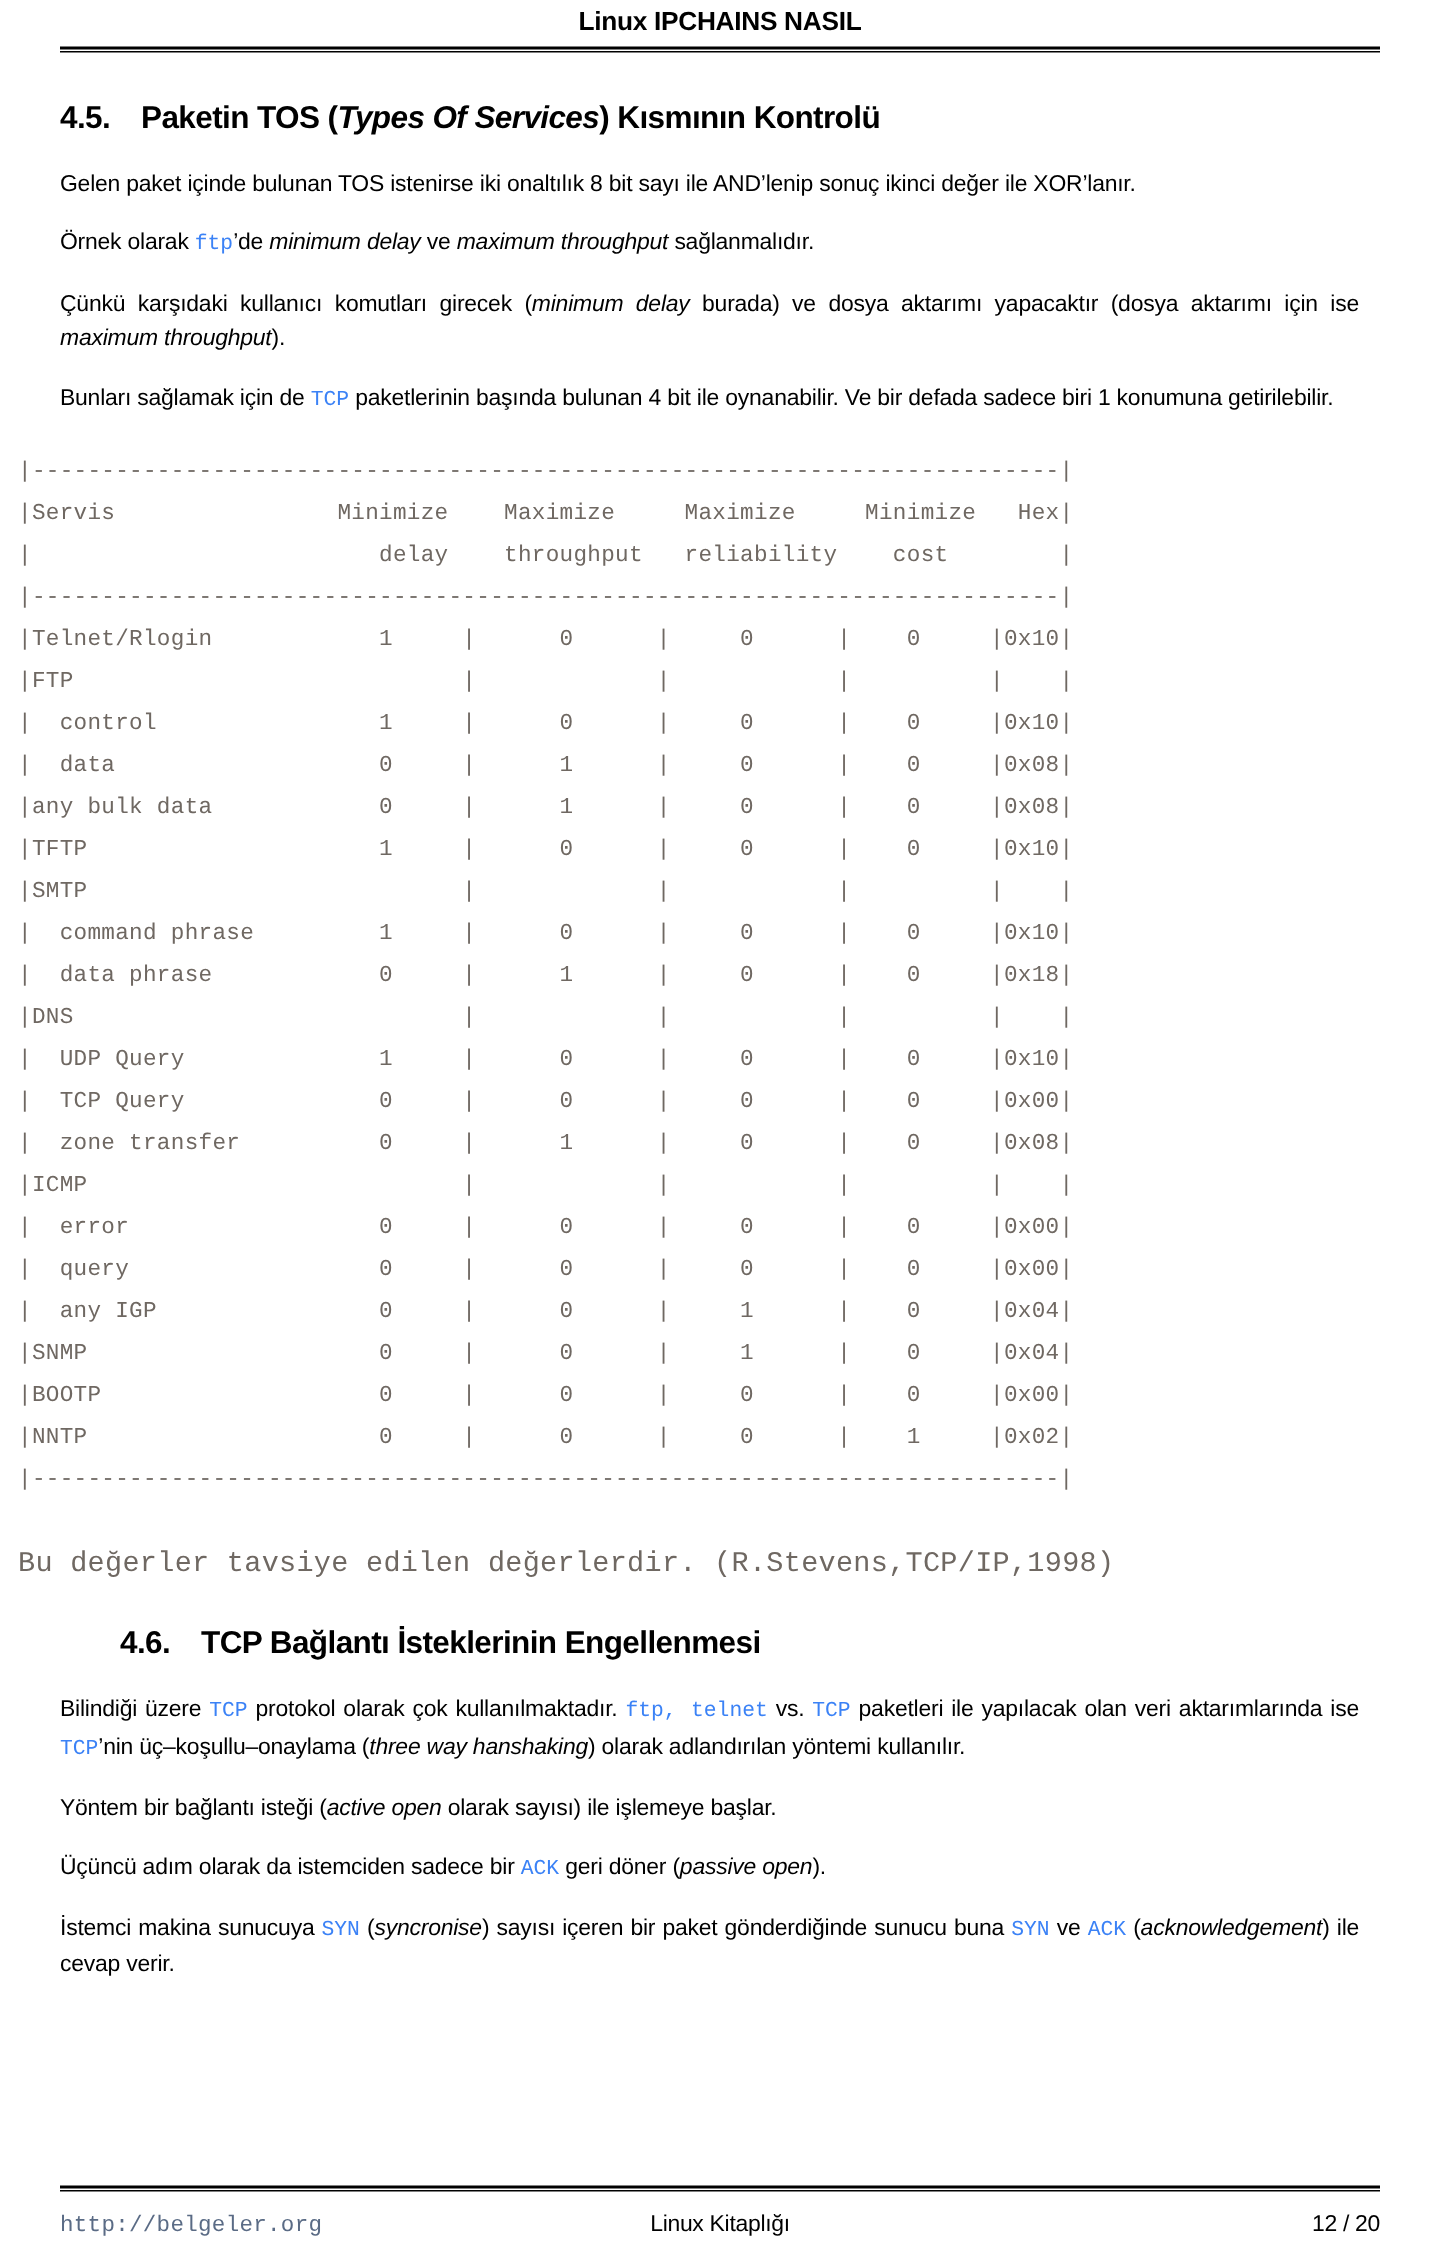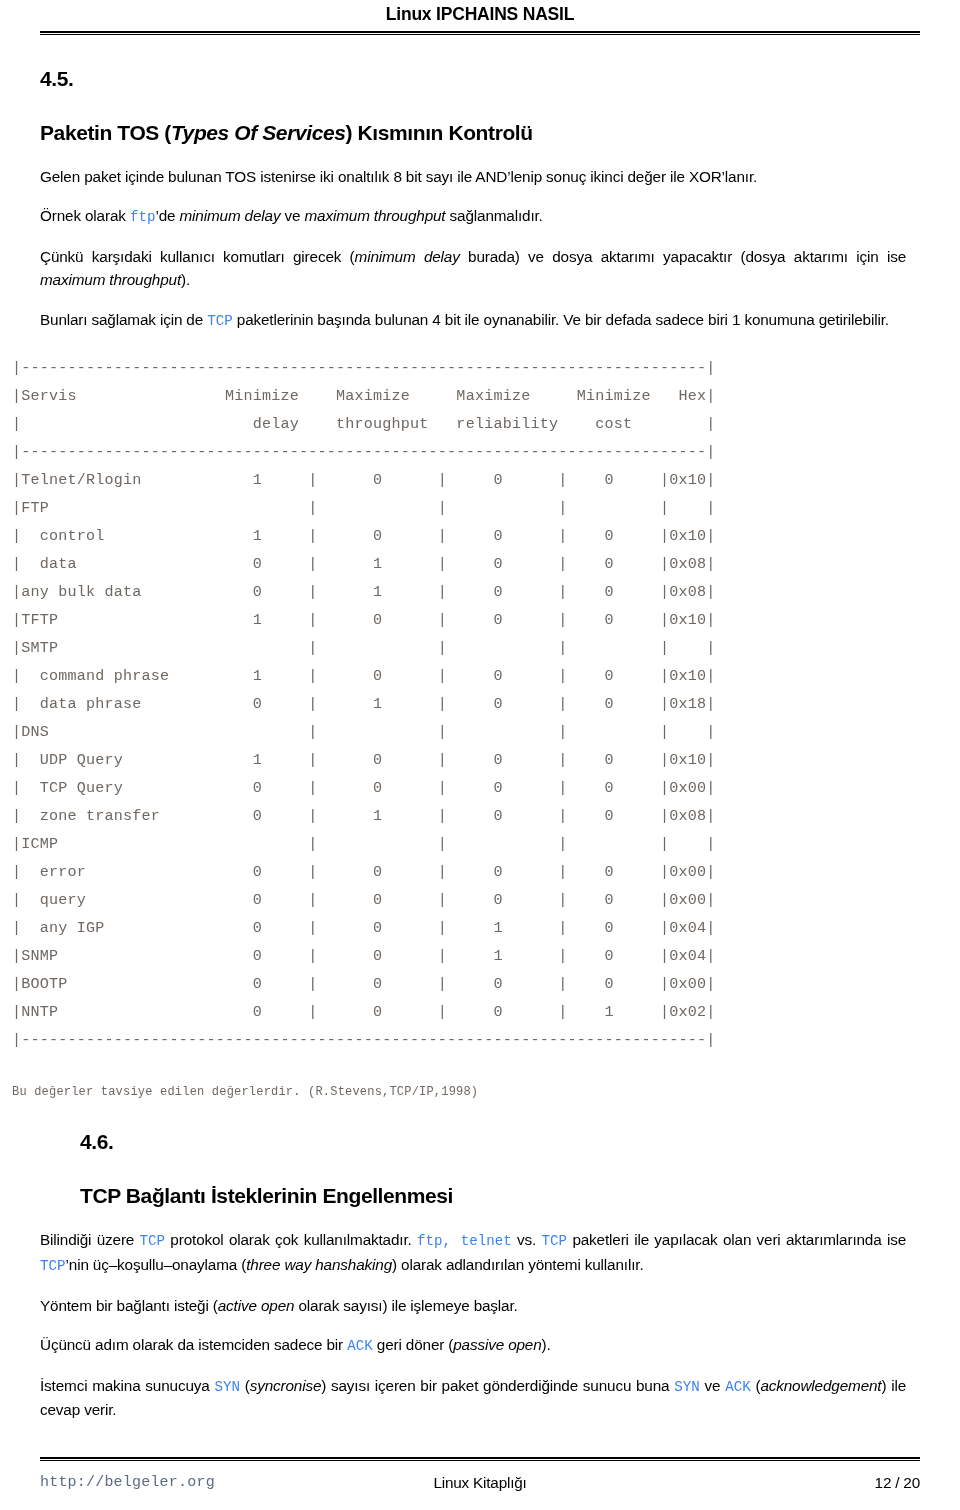--- a/index.html
+++ b/index.html
@@ -42,21 +42,20 @@
   
   .section-heading {
     font-size: 21px;
     font-weight: bold;
     letter-spacing: -0.4px;
     margin-top: 31px;
     margin-bottom: 0;
     line-height: 1.22;
     display: flex;
     align-items: baseline;
-    flex-direction: column;
   }
   .section-heading .num {
     width: 54px;
     flex: 0 0 54px;
   }
   .section-heading .ttl { flex: 1 1 auto; }
   .section-heading em {
     font-style: italic;
   }
 
@@ -84,21 +83,21 @@
     font-size: 15.1px;
     line-height: 28px;
     color: #6f6862;
     white-space: pre;
     margin-top: 22px;
     margin-left: -28px;
     letter-spacing: 0.2px;
   }
   .ascii-note {
     font-family: "Liberation Mono", "DejaVu Sans Mono", monospace;
-    font-size: 12px;
+    font-size: 19px;
     color: #6f6862;
     white-space: pre;
     margin-top: 31px;
     margin-left: -28px;
     letter-spacing: 0.2px;
   }
 
   
   .footer {
     position: absolute;
@@ -107,21 +106,21 @@
     bottom: 18px;
   }
   .footer-rule {
     border-top: 2.2px solid #000;
     border-bottom: 1px solid #000;
     height: 1px;
     margin-bottom: 13px;
   }
   .footer-row {
     display: flex;
-    align-items: flex-start;
+    align-items: center;
     font-size: 15.3px;
   }
   .footer-url {
     flex: 0 0 33%;
     font-family: "Liberation Mono", "DejaVu Sans Mono", monospace;
     font-size: 15px;
     color: #5a6b85;
     letter-spacing: 0.2px;
   }
   .footer-center {

